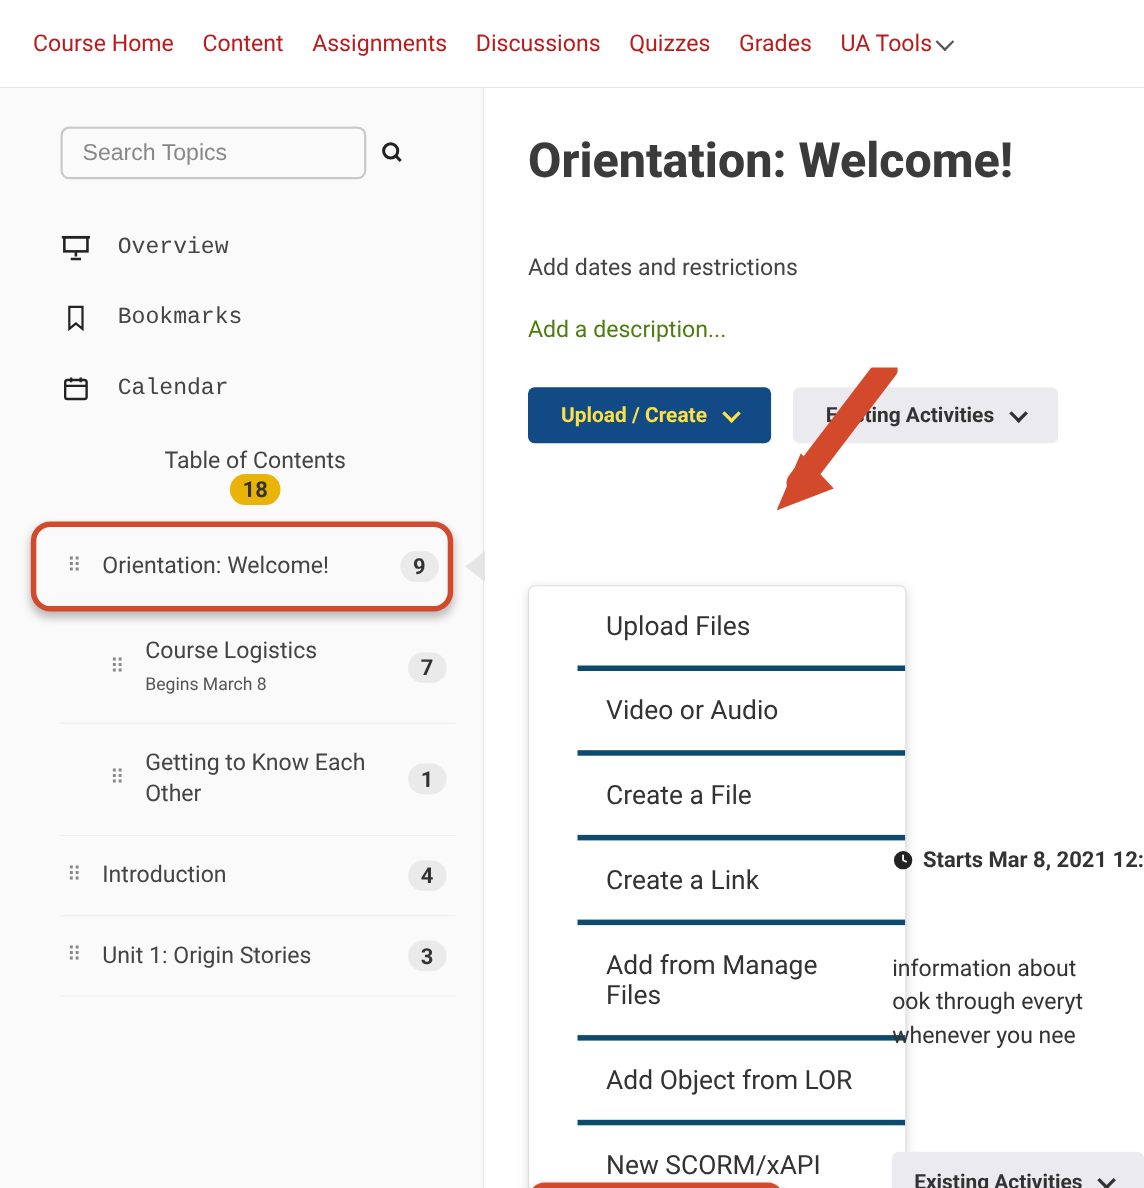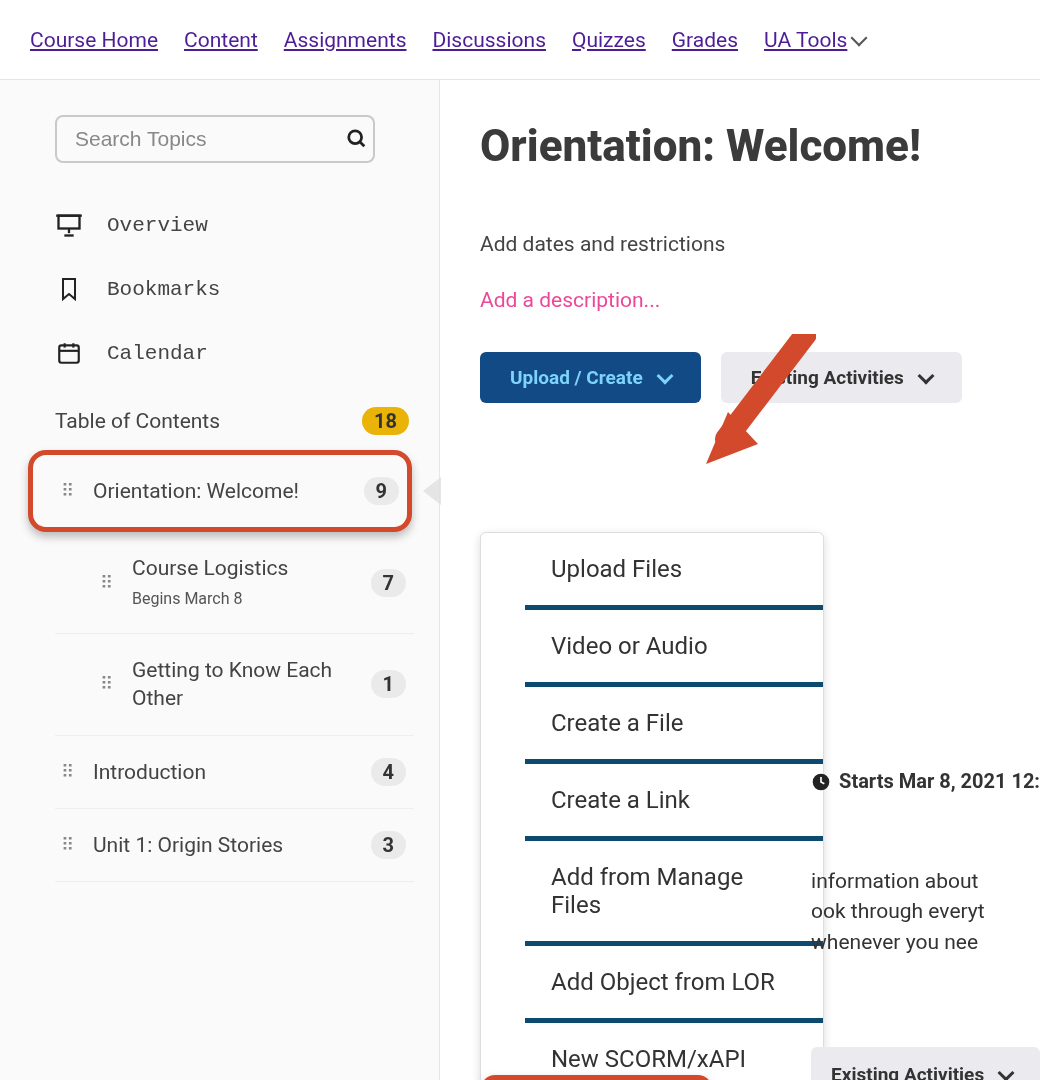--- a/index.html
+++ b/index.html
@@ -14,22 +14,21 @@
 
     
     .topnav {
       display: flex;
       align-items: center;
       padding: 0 30px;
       height: 80px;
       border-bottom: 1px solid #e6e6e6;
       gap: 26px;
       font-size: 21px;
-      color: #4c1d95;
-      text-decoration: underline;
+      color: #b91c1c;
     }
     .topnav-item { cursor: pointer; white-space: nowrap; }
     .topnav-item.dropdown { display: flex; align-items: center; gap: 6px; }
     .chevron-down {
       display: inline-block;
       width: 12px; height: 12px;
       transform: rotate(315deg);
       border-left: 2px solid #555;
       border-bottom: 2px solid #555;
       margin-top: -4px;
@@ -44,21 +43,21 @@
       padding: 35px 25px 0 55px;
     }
 
     
     .search {
       display: flex;
       align-items: center;
       border: 2px solid #c9c9c9;
       border-radius: 8px;
       padding: 10px 18px;
-      width: 320px;
+      width: 278px;
     }
     .search input {
       border: none;
       outline: none;
       font-size: 21px;
       flex: 1;
       background: transparent;
       color: #777;
     }
     .search input::placeholder { color: #888; }
@@ -78,20 +77,21 @@
     .sb-item.first { margin-top: 30px; }
     .sb-icon { width: 28px; height: 28px; display: flex; align-items: center; justify-content: center; }
 
     .toc-header {
       display: flex;
       align-items: center;
       justify-content: space-between;
       padding: 22px 5px 15px 0;
       font-size: 21px;
       color: #444;
+      flex-direction: column;
     }
     .badge {
       background: #eab308;
       color: #333;
       font-weight: 700;
       border-radius: 14px;
       padding: 2px 12px;
       font-size: 20px;
       min-width: 30px;
       text-align: center;
@@ -157,38 +157,38 @@
       color: #3b3b3b;
       margin-bottom: 60px;
     }
     .link-line {
       font-size: 21px;
       color: #444;
       margin-bottom: 32px;
       cursor: pointer;
     }
     .desc-line {
-      color: #ec4899;
+      color: #4d7c0f;
       font-size: 21px;
       margin-bottom: 40px;
       cursor: text;
     }
 
     .btn-row { display: flex; gap: 20px; }
     .btn {
       display: flex;
       align-items: center;
       gap: 16px;
       padding: 14px 30px;
       border-radius: 6px;
       font-size: 19px;
       font-weight: 700;
       cursor: pointer;
     }
-    .btn.primary { background: #114a84; color: #7dd3fc; }
+    .btn.primary { background: #114a84; color: #fde047; }
     .btn.secondary { background: #eaeaef; color: #333; }
     .btn .chev {
       display:inline-block;width:12px;height:12px;
       border-left:3px solid currentColor;border-bottom:3px solid currentColor;
       transform: rotate(-45deg); margin-top:-4px;
     }
 
     
     .menu {
       position: absolute;

